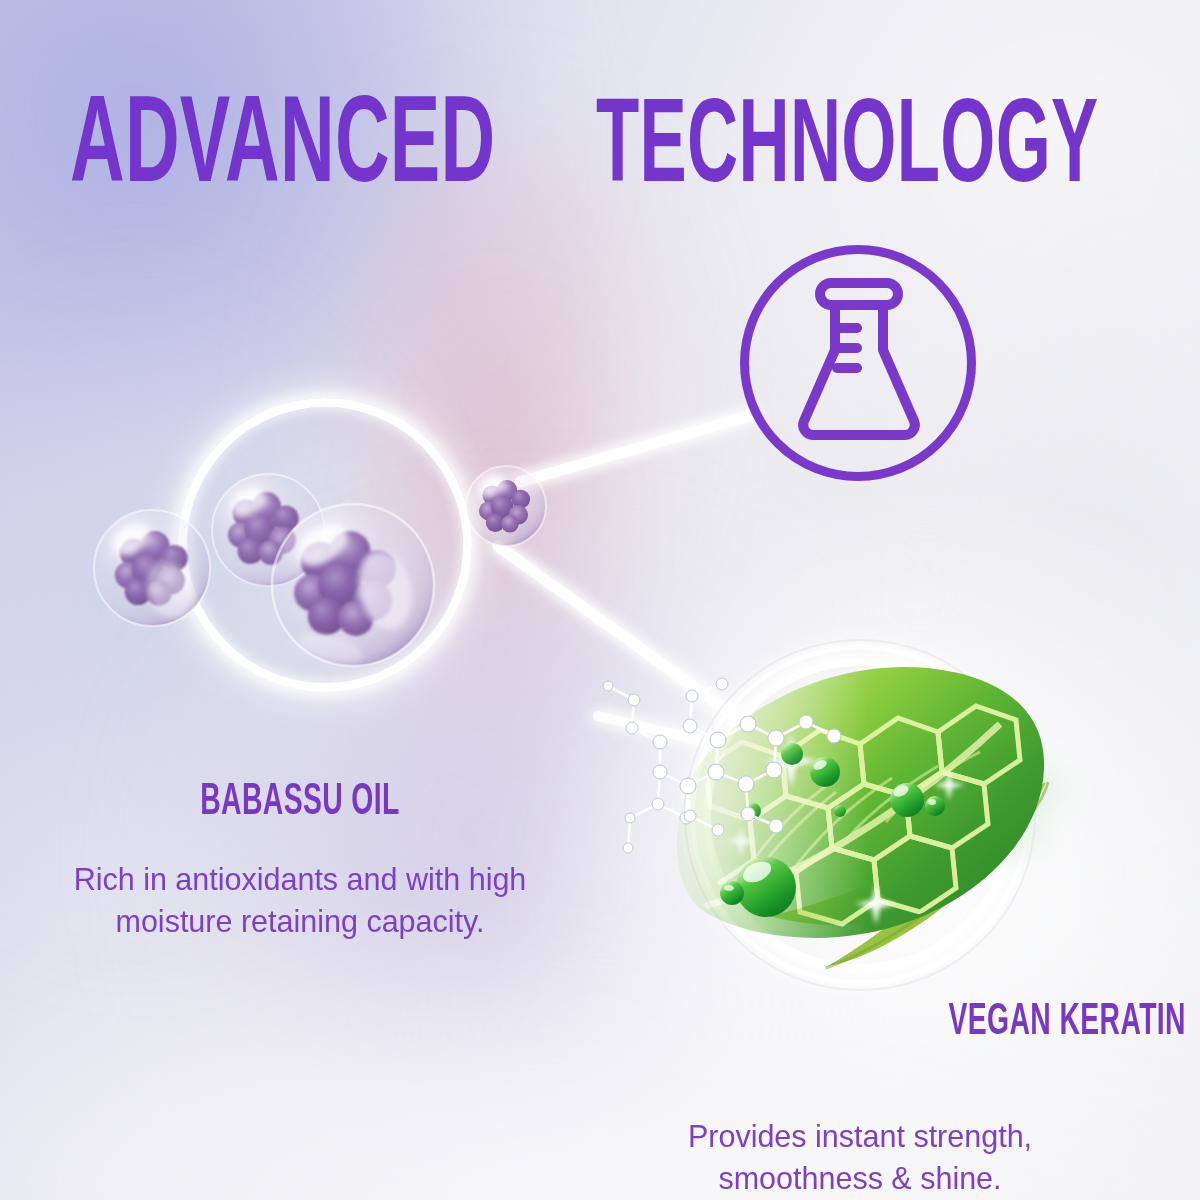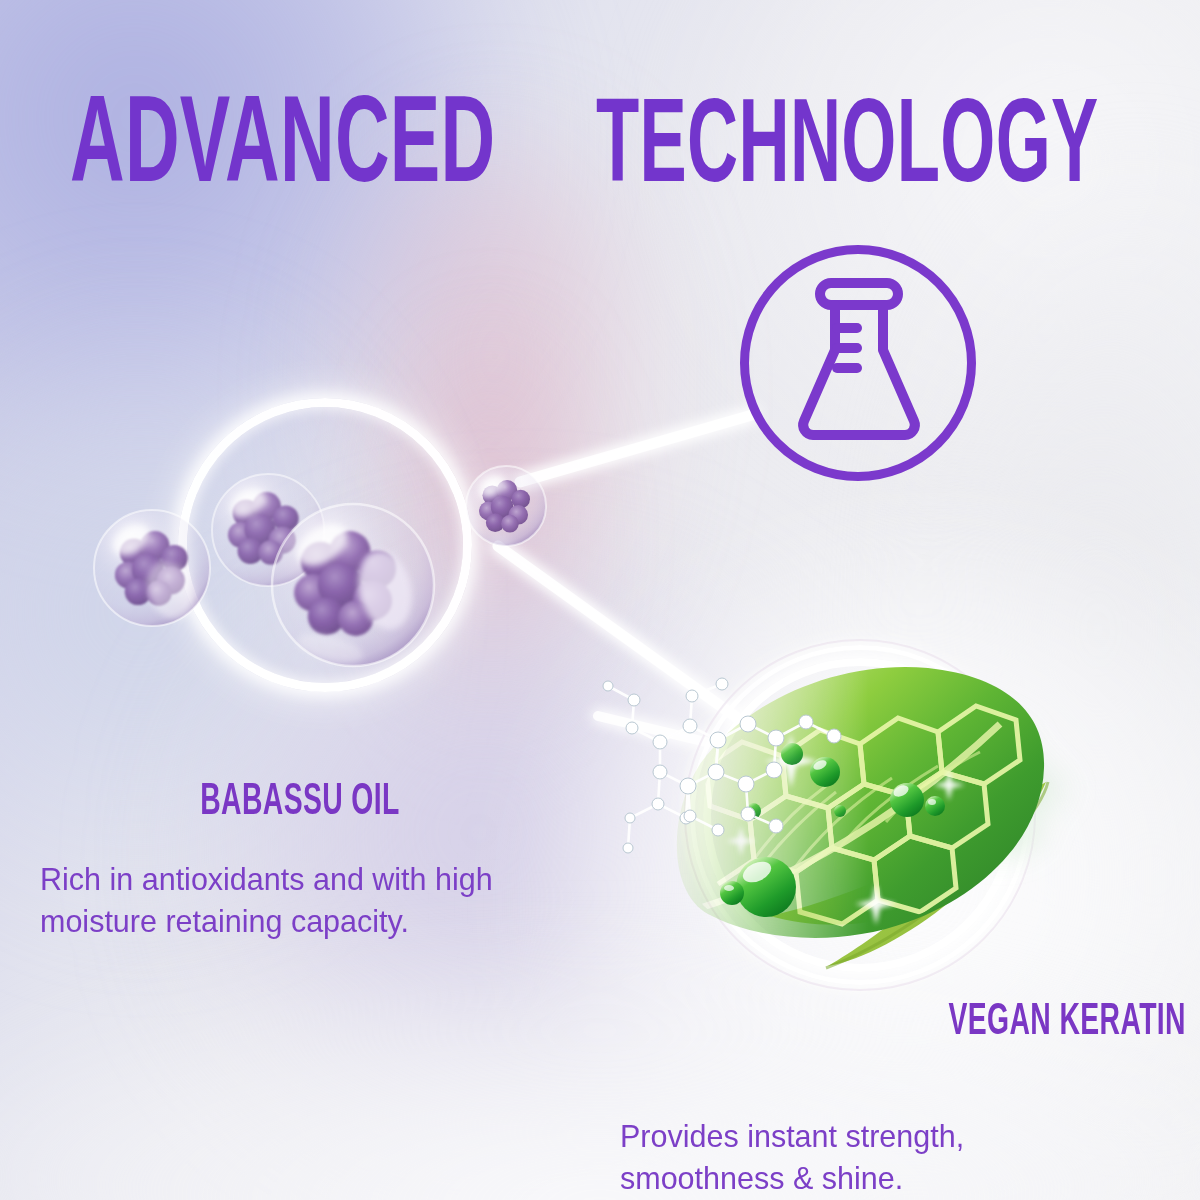--- a/index.html
+++ b/index.html
@@ -143,20 +143,21 @@
     transform: scaleX(0.63);
     text-align: center;
   }
   .ing-body {
     position: absolute;
     color: #7c3fc7;
     font-family: "Liberation Sans", sans-serif;
     font-weight: 400;
     font-size: 30.5px;
     line-height: 42px;
+    text-align: center;
   }
 
   #babassu-heading {
     left: 0; top: 776px;
     width: 600px;
     transform-origin: 300px 0;
   }
   #babassu-body {
     left: 40px; top: 858px;
     width: 520px;

